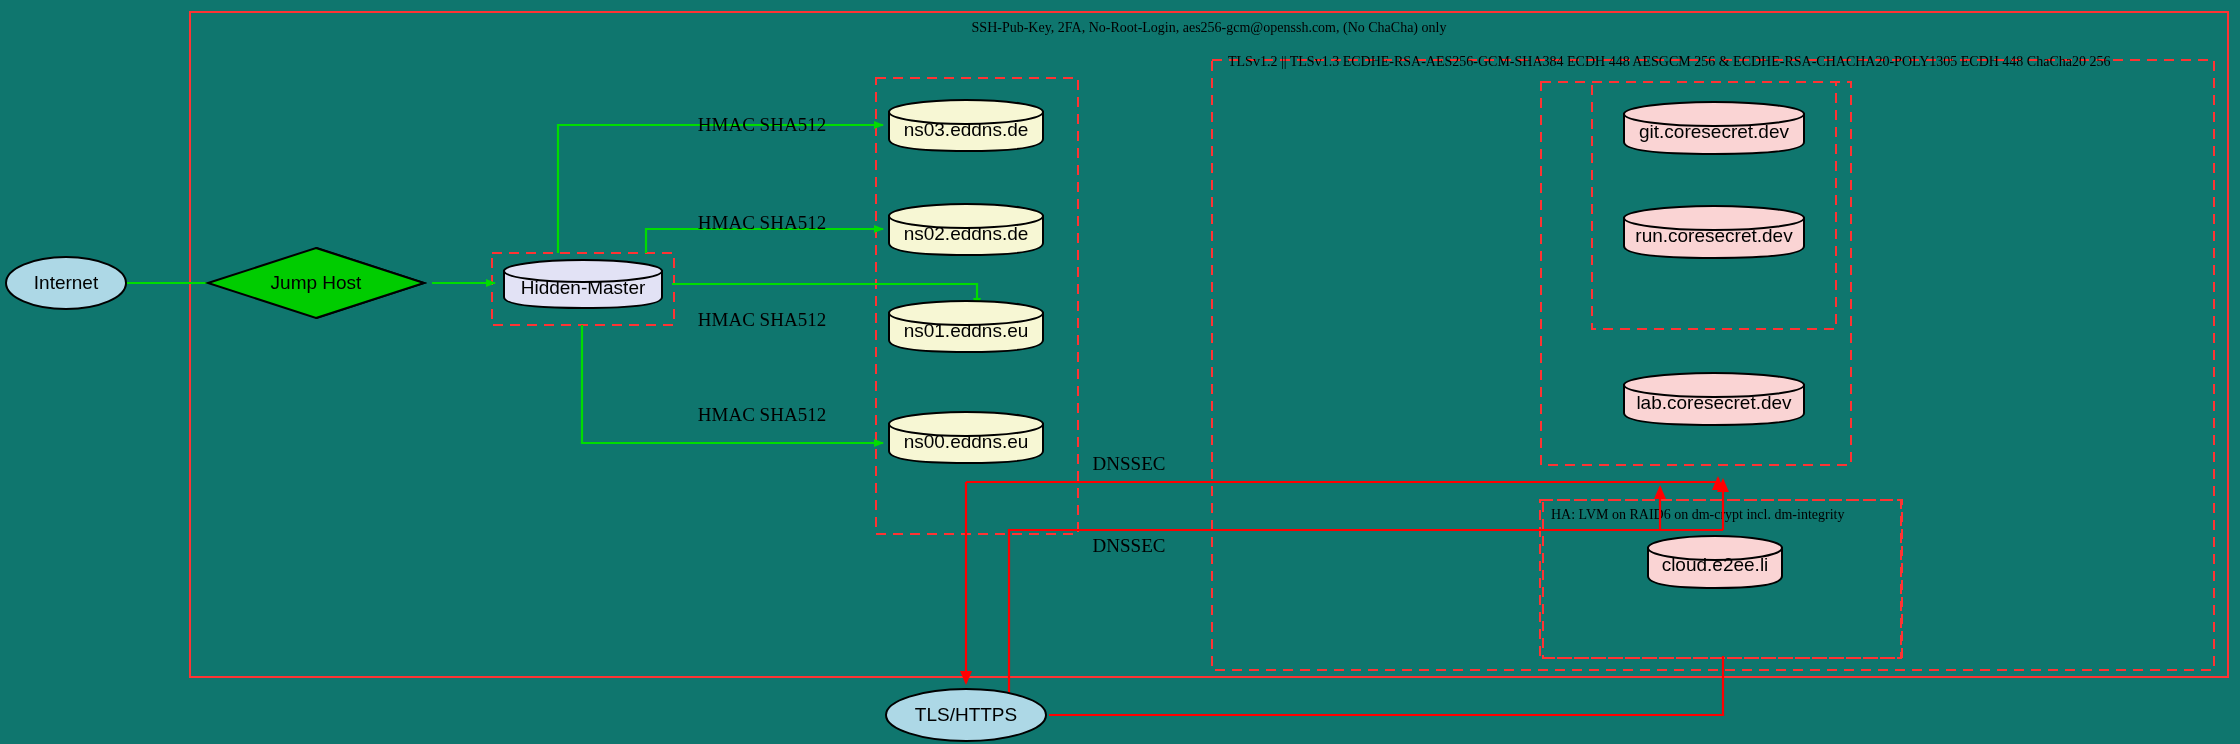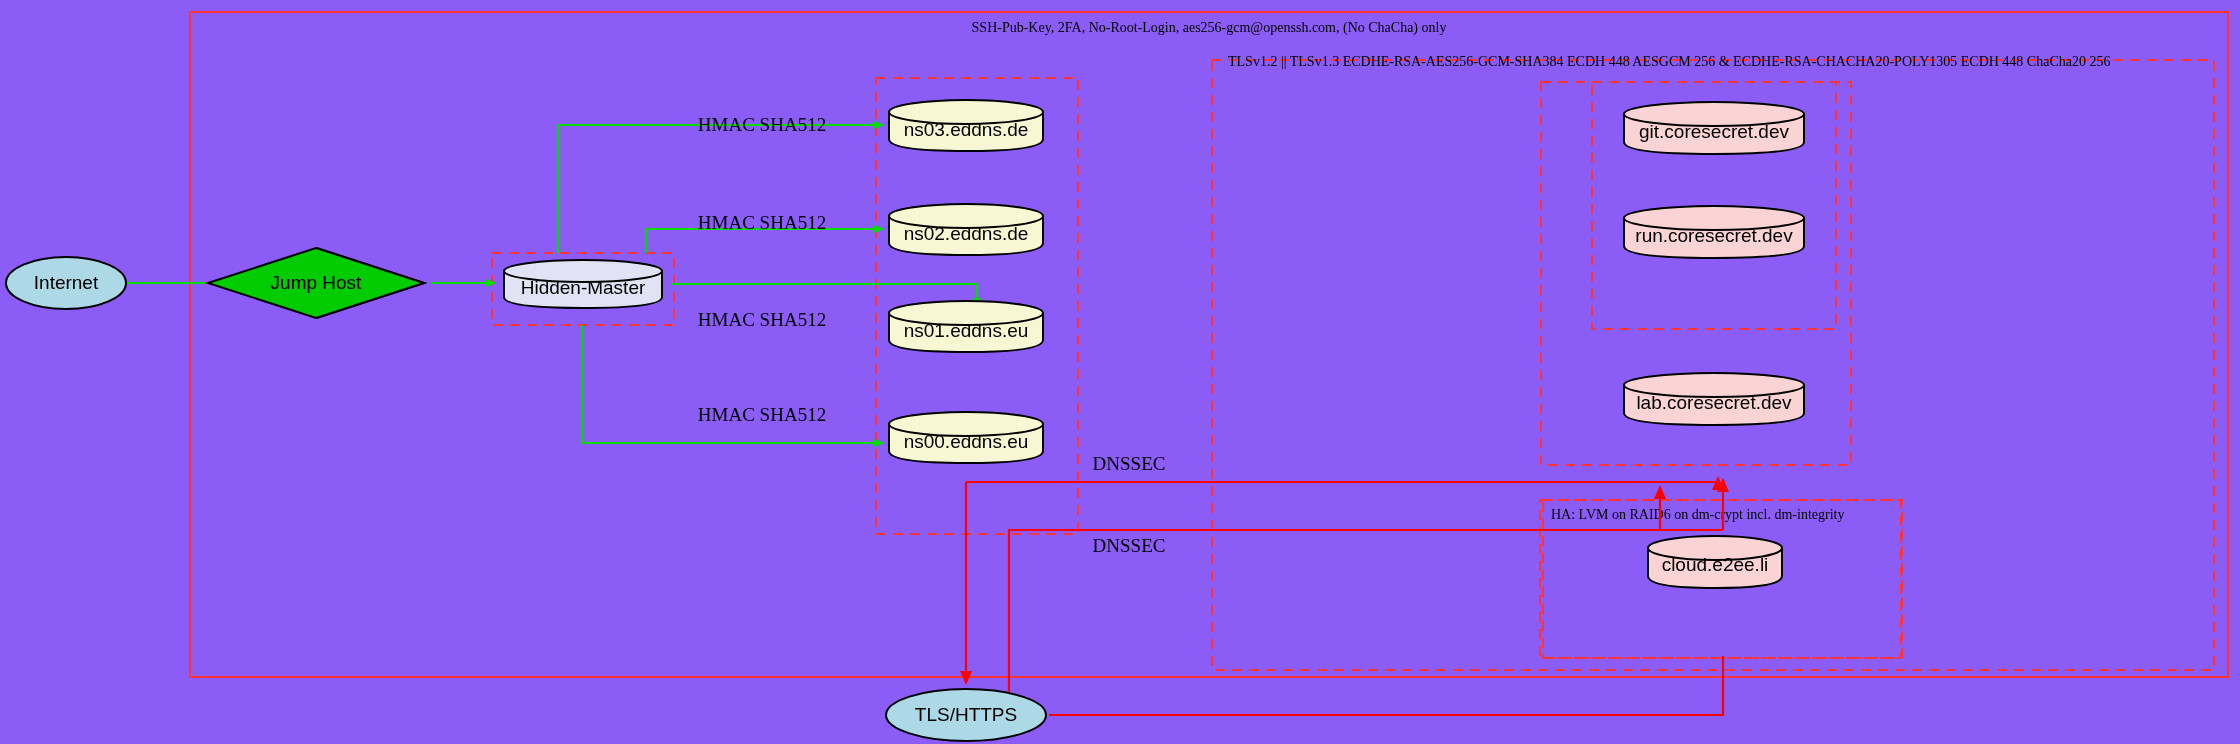--- a/index.html
+++ b/index.html
@@ -7,21 +7,21 @@
     padding: 0;
     background: #ffffff;
   }
   body {
     font-family: "Liberation Sans", sans-serif;
   }
   #canvas {
     position: relative;
     width: 2240px;
     height: 744px;
-    background: #8b5cf6;
+    background: #0f766e;
     overflow: hidden;
   }
   svg#diagram {
     position: absolute;
     left: 0;
     top: 0;
     width: 2240px;
     height: 744px;
   }
   .serif-label {

